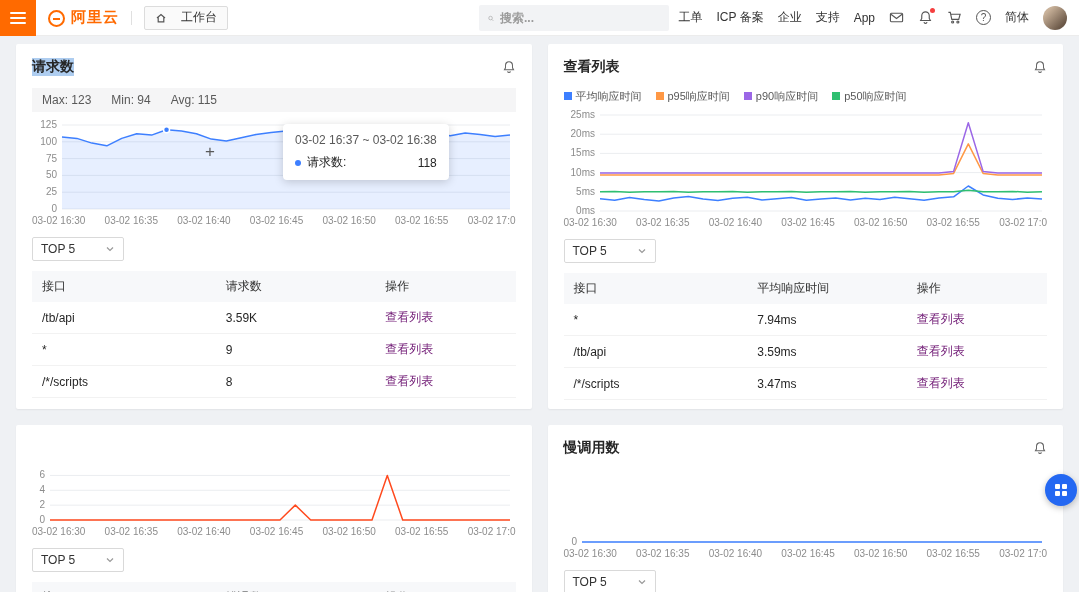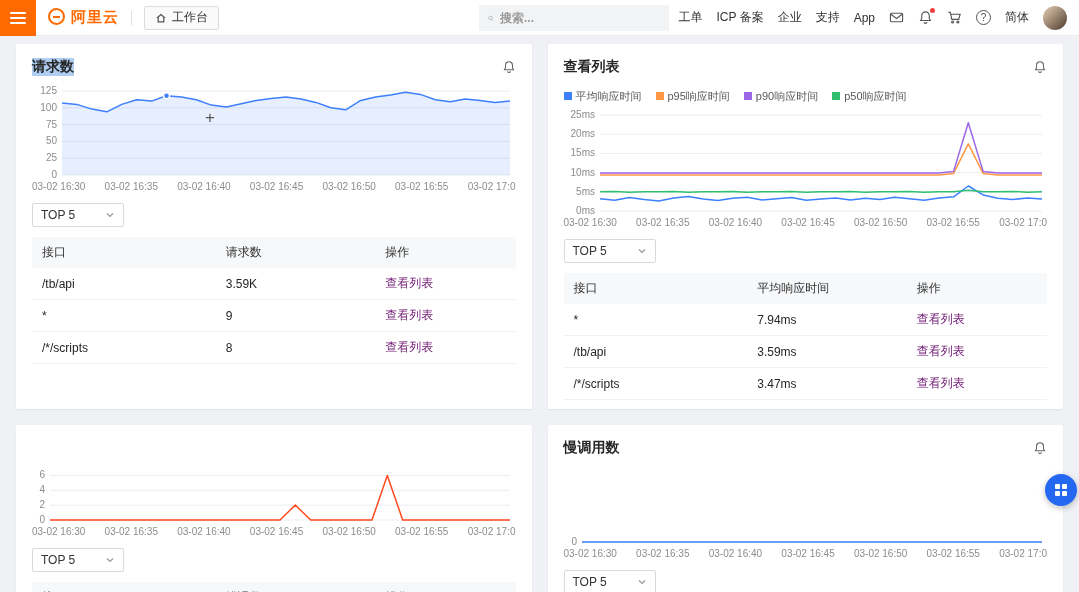--- a/index.html
+++ b/index.html
@@ -3,26 +3,26 @@
 <meta charset="utf-8">
 <style>
   * { box-sizing: border-box; margin: 0; padding: 0; }
   html,body { width:1079px; height:592px; overflow:hidden; }
   body { font-family:"Liberation Sans","DejaVu Sans",sans-serif; background:#eff1f4; color:#262626; }
 
   
   .topbar { height:36px; background:#fff; display:flex; align-items:center; border-bottom:1px solid #ececec; position:relative; z-index:10; }
   .burger { width:36px; height:36px; background:#ff6a00; display:flex; flex-direction:column; justify-content:center; align-items:center; gap:3px; cursor:pointer; flex:0 0 auto; }
   .burger i { width:16px; height:2px; background:#fff; border-radius:1px; }
-  .logo { display:flex; align-items:flex-start; gap:6px; margin-left:12px; cursor:pointer; }
+  .logo { display:flex; align-items:flex-end; gap:6px; margin-left:12px; cursor:pointer; }
   .logo-mark { width:17px; height:17px; border:2px solid #ff6a00; border-radius:50%; display:flex; align-items:center; justify-content:center; }
   .logo-mark i { width:7px; height:2px; background:#ff6a00; }
   .logo-text { color:#ff6a00; font-size:15px; font-weight:700; letter-spacing:1px; }
   .v-div { width:1px; height:14px; background:#e0e0e0; margin:0 12px; }
-  .workbench { height:24px; border:1px solid #dcdcdc; background:#fafafa; border-radius:2px; display:flex; align-items:center; gap:5px; padding:0 10px; font-size:12px; color:#333; cursor:pointer; }
+  .workbench { height:24px; border:1px solid #dcdcdc; background:#fafafa; border-radius:2px; display:flex; align-items:center; gap:14px; padding:0 10px; font-size:12px; color:#333; cursor:pointer; }
   .search { position:absolute; left:479px; top:5px; width:190px; height:26px; background:#f2f3f5; border-radius:2px; display:flex; align-items:center; gap:6px; padding:0 9px; }
   .search input { flex:1; border:none; outline:none; background:transparent; font-size:12px; color:#333; font-family:inherit;font-weight:bold; }
   .search input::placeholder { color:#9b9b9b; }
   .top-right { margin-left:auto; display:flex; align-items:center; gap:14px; padding-right:12px; font-size:12px; color:#333; }
   .top-right .mi { cursor:pointer; white-space:nowrap; }
   .icon-btn { display:flex; align-items:center; cursor:pointer; position:relative; }
   .bell-dot { position:absolute; top:-2px; right:-2px; width:5px; height:5px; background:#f53f3f; border-radius:50%; }
   .help-circle { width:15px; height:15px; border:1.2px solid #555; border-radius:50%; font-size:10px; color:#555; display:flex; align-items:center; justify-content:center; cursor:pointer; }
   .avatar { width:24px; height:24px; border-radius:50%; background:linear-gradient(135deg,#c9b29a 20%,#6b5848 80%); cursor:pointer; }
 
@@ -129,20 +129,25 @@
 
   <div class="panel row1">
     <div class="panel-head">
       <span class="panel-title hl">请求数</span>
       <span class="bell-btn">
         <svg width="14" height="14" viewBox="0 0 16 16">
             <path d="M8 2a4 4 0 0 0-4 4v3l-1.2 2.2h10.4L12 9V6a4 4 0 0 0-4-4z" fill="none" stroke="#666" stroke-width="1.2"></path>
             <path d="M6.5 12.8a1.5 1.5 0 0 0 3 0" fill="none" stroke="#666" stroke-width="1.2"></path>
           </svg>
       </span>
+    </div>
+    <div class="stats-bar">
+      <span>Max: 123</span>
+      <span>Min: 94</span>
+      <span>Avg: 115</span>
     </div>
     <div class="chart-wrap">
       <div class="chart"><svg width="484" height="92">
             <line x1="30" y1="89" x2="478" y2="89" stroke="#ebedf0" stroke-width="1"></line>
             <text x="25" y="92" text-anchor="end" font-size="10" fill="#8c8c8c">0</text>
             <line x1="30" y1="72.2" x2="478" y2="72.2" stroke="#ebedf0" stroke-width="1"></line>
             <text x="25" y="75.2" text-anchor="end" font-size="10" fill="#8c8c8c">25</text>
             <line x1="30" y1="55.4" x2="478" y2="55.4" stroke="#ebedf0" stroke-width="1"></line>
             <text x="25" y="58.4" text-anchor="end" font-size="10" fill="#8c8c8c">50</text>
             <line x1="30" y1="38.6" x2="478" y2="38.6" stroke="#ebedf0" stroke-width="1"></line>
@@ -158,20 +163,28 @@
       <div class="xlabels">
           <span>03-02 16:30</span>
           <span>03-02 16:35</span>
           <span>03-02 16:40</span>
           <span>03-02 16:45</span>
           <span>03-02 16:50</span>
           <span>03-02 16:55</span>
           <span>03-02 17:0</span>
         </div>
       <span class="crosshair">+</span>
+      <div class="tooltip">
+        <div>03-02 16:37 ~ 03-02 16:38</div>
+        <div class="row2">
+          <span class="dot"></span>
+          <span>请求数:</span>
+          <span class="val">118</span>
+        </div>
+      </div>
     </div>
     <div class="select">
       <span>TOP 5</span>
       <svg width="10" height="10" viewBox="0 0 10 10">
           <path d="M2 3.5 5 6.5 8 3.5" stroke="#999" fill="none" stroke-width="1.2"></path>
         </svg>
     </div>
     <table>
       <colgroup>
           <col style="width:38%">

